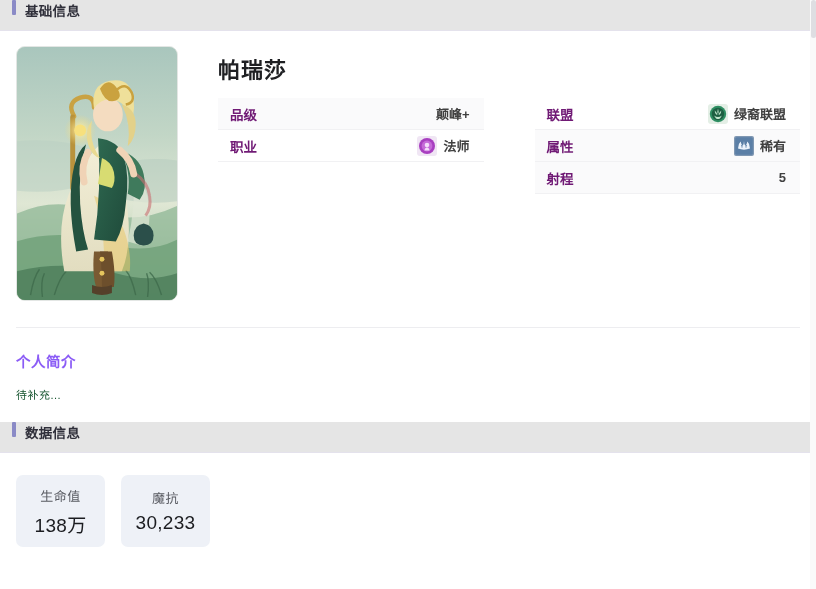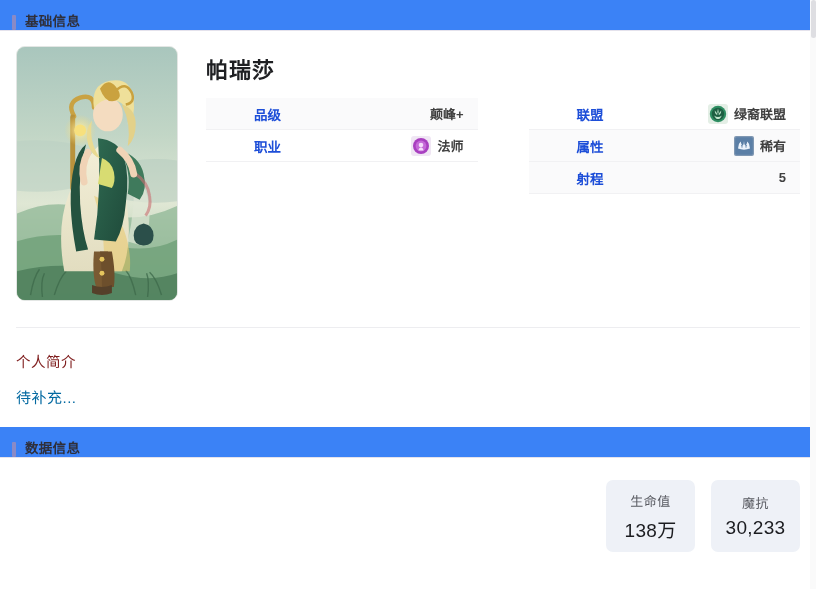--- a/index.html
+++ b/index.html
@@ -24,24 +24,24 @@
     width: 816px;
     height: 589px;
     background: #ffffff;
     overflow: hidden;
   }
 
   
   .section-header {
     position: relative;
     height: 31px;
-    background: #3b82f6;
+    background: #e5e5e5;
     border-bottom: 1px solid #e4e2ec;
     display: flex;
-    align-items: flex-end;
+    align-items: flex-start;
     padding-left: 12px;
   }
   .section-header .accent {
     width: 4px;
     height: 15px;
     background: #8a8ac6;
     border-radius: 1px;
     margin-right: 9px;
     flex: 0 0 auto;
   }
@@ -65,21 +65,21 @@
     flex: 0 0 auto;
     overflow: hidden;
     border: 1px solid #e3e6e4;
     background: #cfded2;
     position: relative;
   }
   .portrait svg { display: block; width: 100%; height: 100%; }
 
   .info-area {
     flex: 1 1 auto;
-    padding-left: 28px;
+    padding-left: 40px;
     padding-top: 6px;
     min-width: 0;
   }
 
   .char-name {
     font-size: 22px;
     font-weight: bold;
     color: #1f2023;
     letter-spacing: 1px;
     margin-bottom: 14px;
@@ -101,24 +101,23 @@
     justify-content: space-between;
     padding: 0 14px 0 12px;
     border-bottom: 1px solid #f1f1f3;
     background: #ffffff;
   }
   .attr-row.alt { background: #fafafb; }
   .attr-row:last-child { border-bottom: 1px solid #f1f1f3; }
 
   .attr-label {
     font-size: 13.5px;
-    color: #1d4ed8;
+    color: #701a75;
     font-weight: bold;
     white-space: nowrap;
-    margin-left: 36px;
   }
   .attr-value {
     font-size: 13px;
     color: #404040;
     display: flex;
     align-items: center;
     gap: 6px;
     white-space: nowrap;
     font-weight: bold;
   }
@@ -137,39 +136,38 @@
     height: 1px;
     background: #ededf0;
     margin: 26px 16px 0 16px;
   }
 
   .bio {
     padding: 22px 16px 0 16px;
   }
   .bio-title {
     font-size: 14.5px;
-    font-weight: normal;
-    color: #7f1d1d;
+    font-weight: bold;
+    color: #8b5cf6;
     letter-spacing: .5px;
     margin-bottom: 15px;
   }
   .bio-text {
-    font-size: 15px;
-    color: #0369a1;
+    font-size: 11px;
+    color: #14532d;
     letter-spacing: .5px;
   }
 
   
   .data-section { margin-top: 20px; }
 
   .stats-row {
     display: flex;
     gap: 16px;
     padding: 22px 16px 0 16px;
-    justify-content: flex-end;
   }
   .stat-card {
     width: 89px;
     height: 72px;
     background: #eef1f7;
     border-radius: 7px;
     display: flex;
     flex-direction: column;
     align-items: center;
     justify-content: center;

